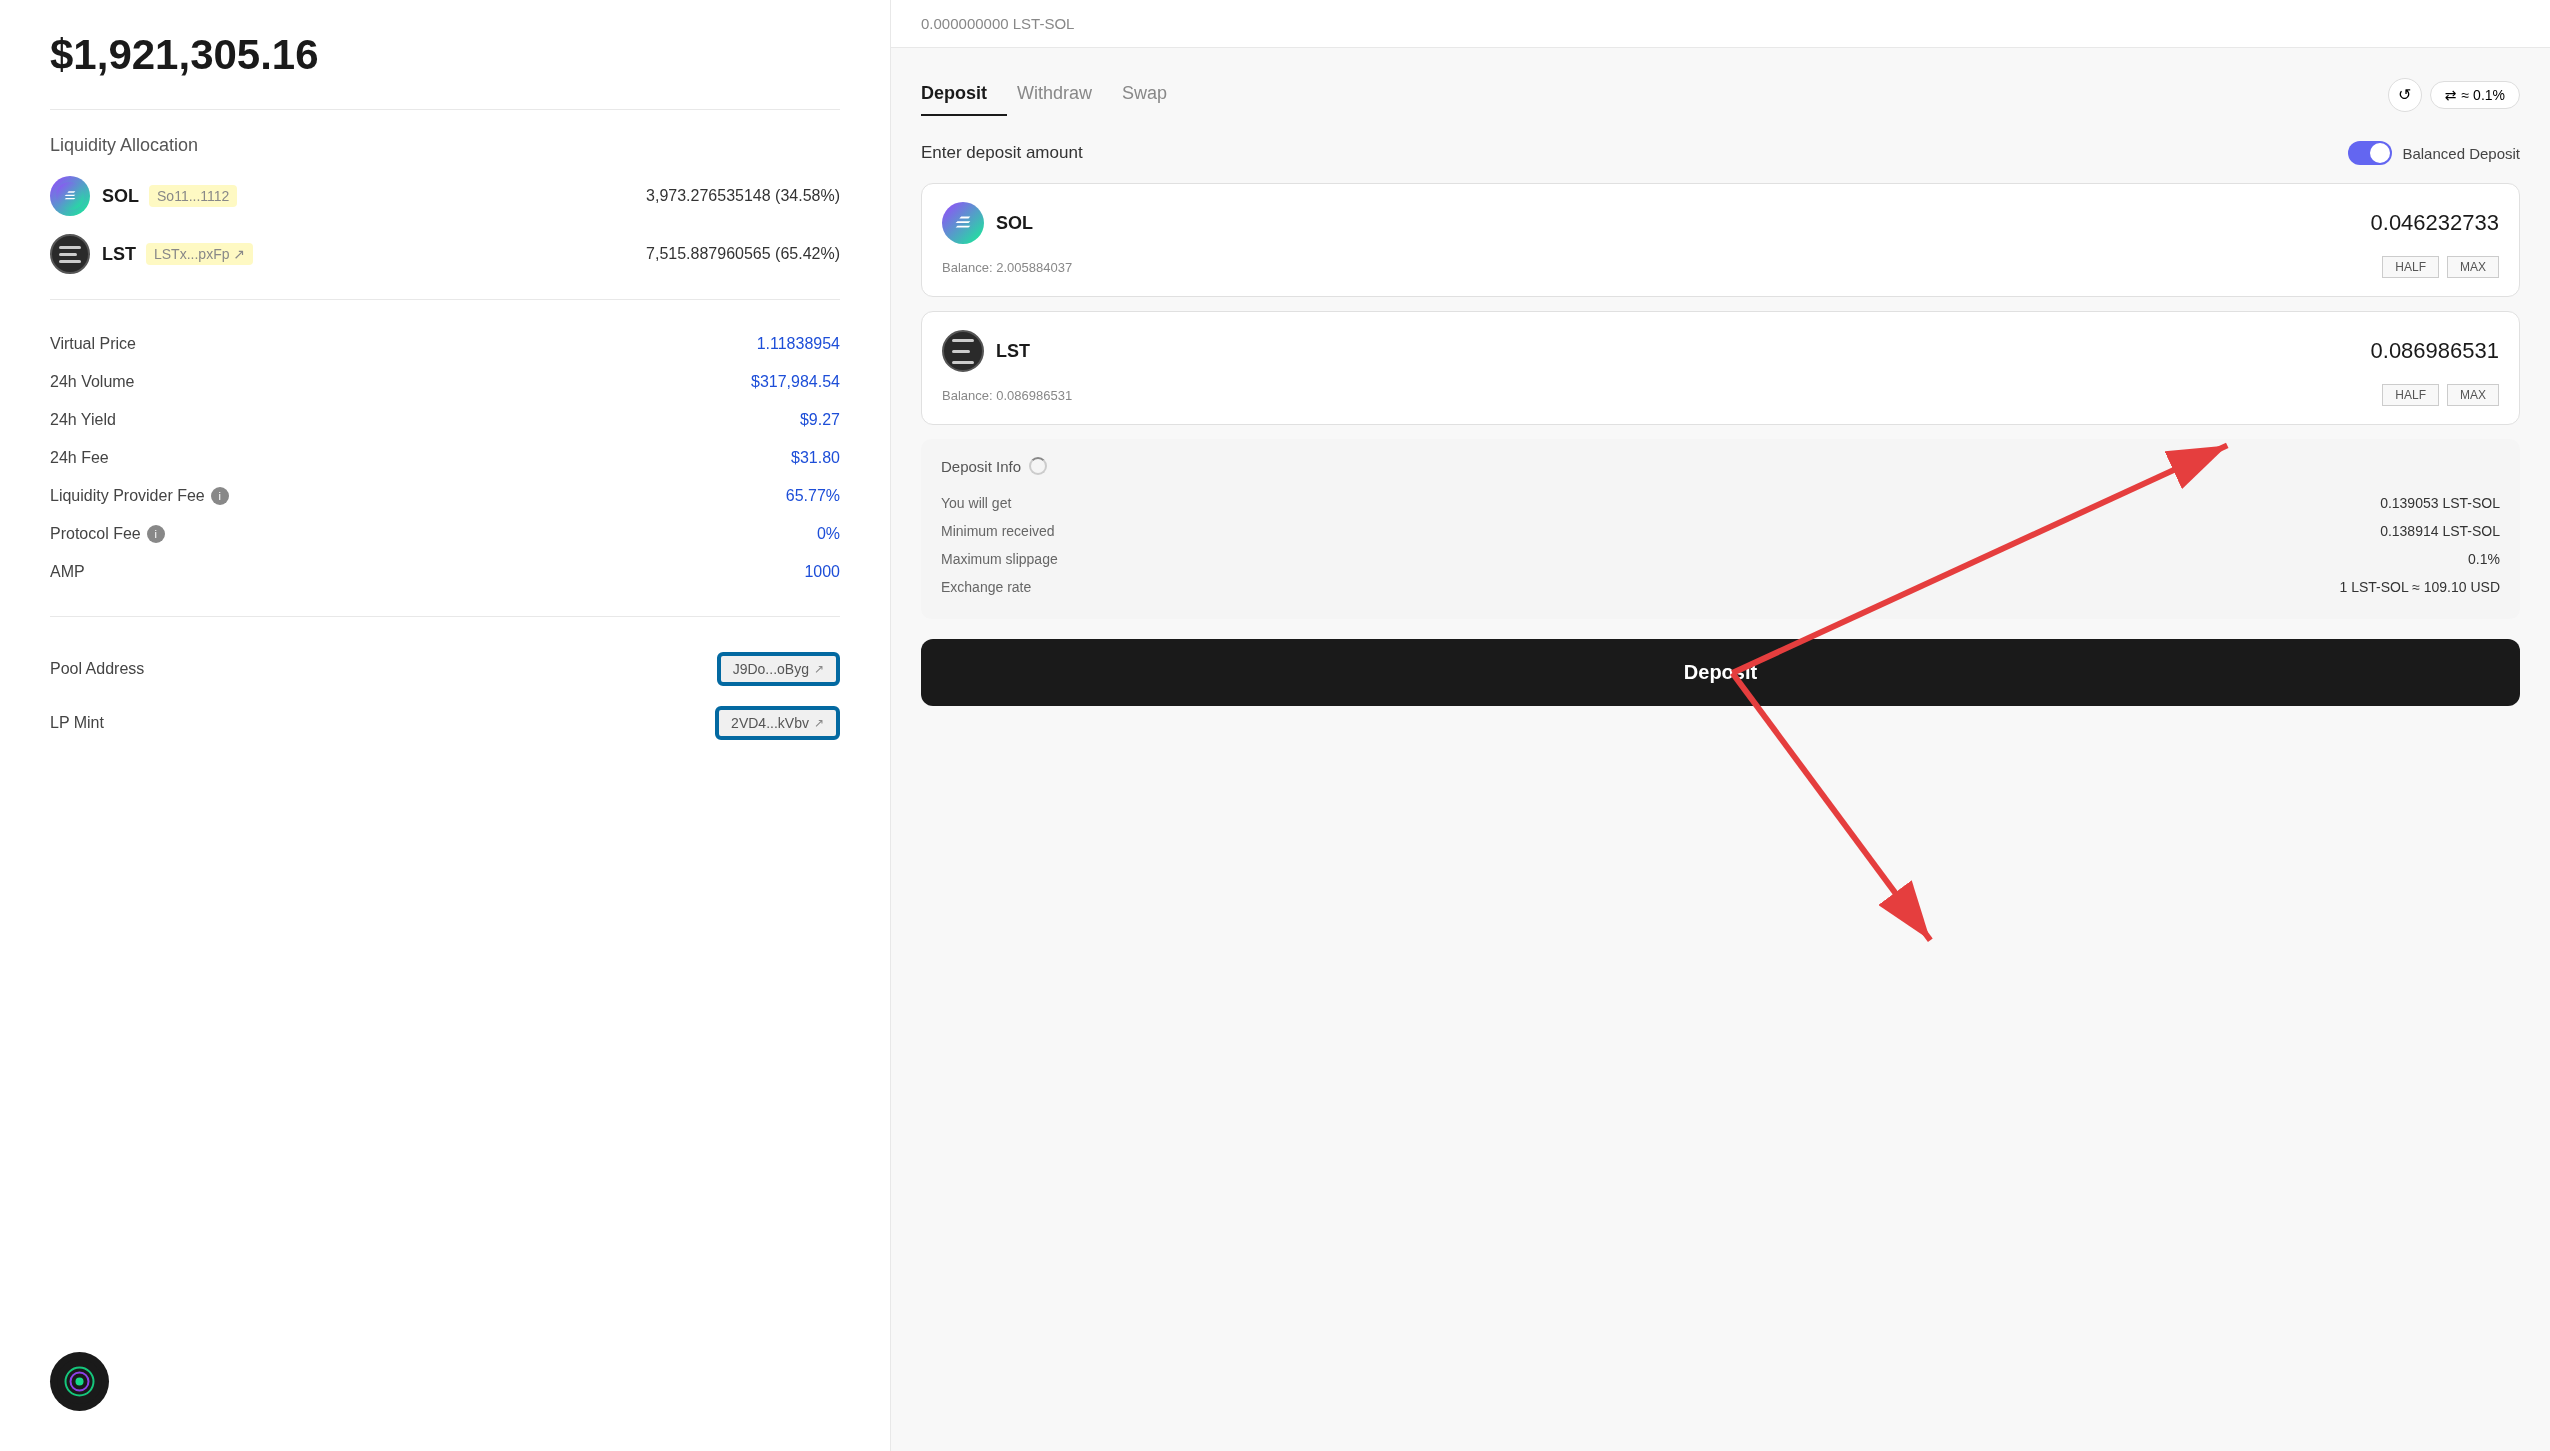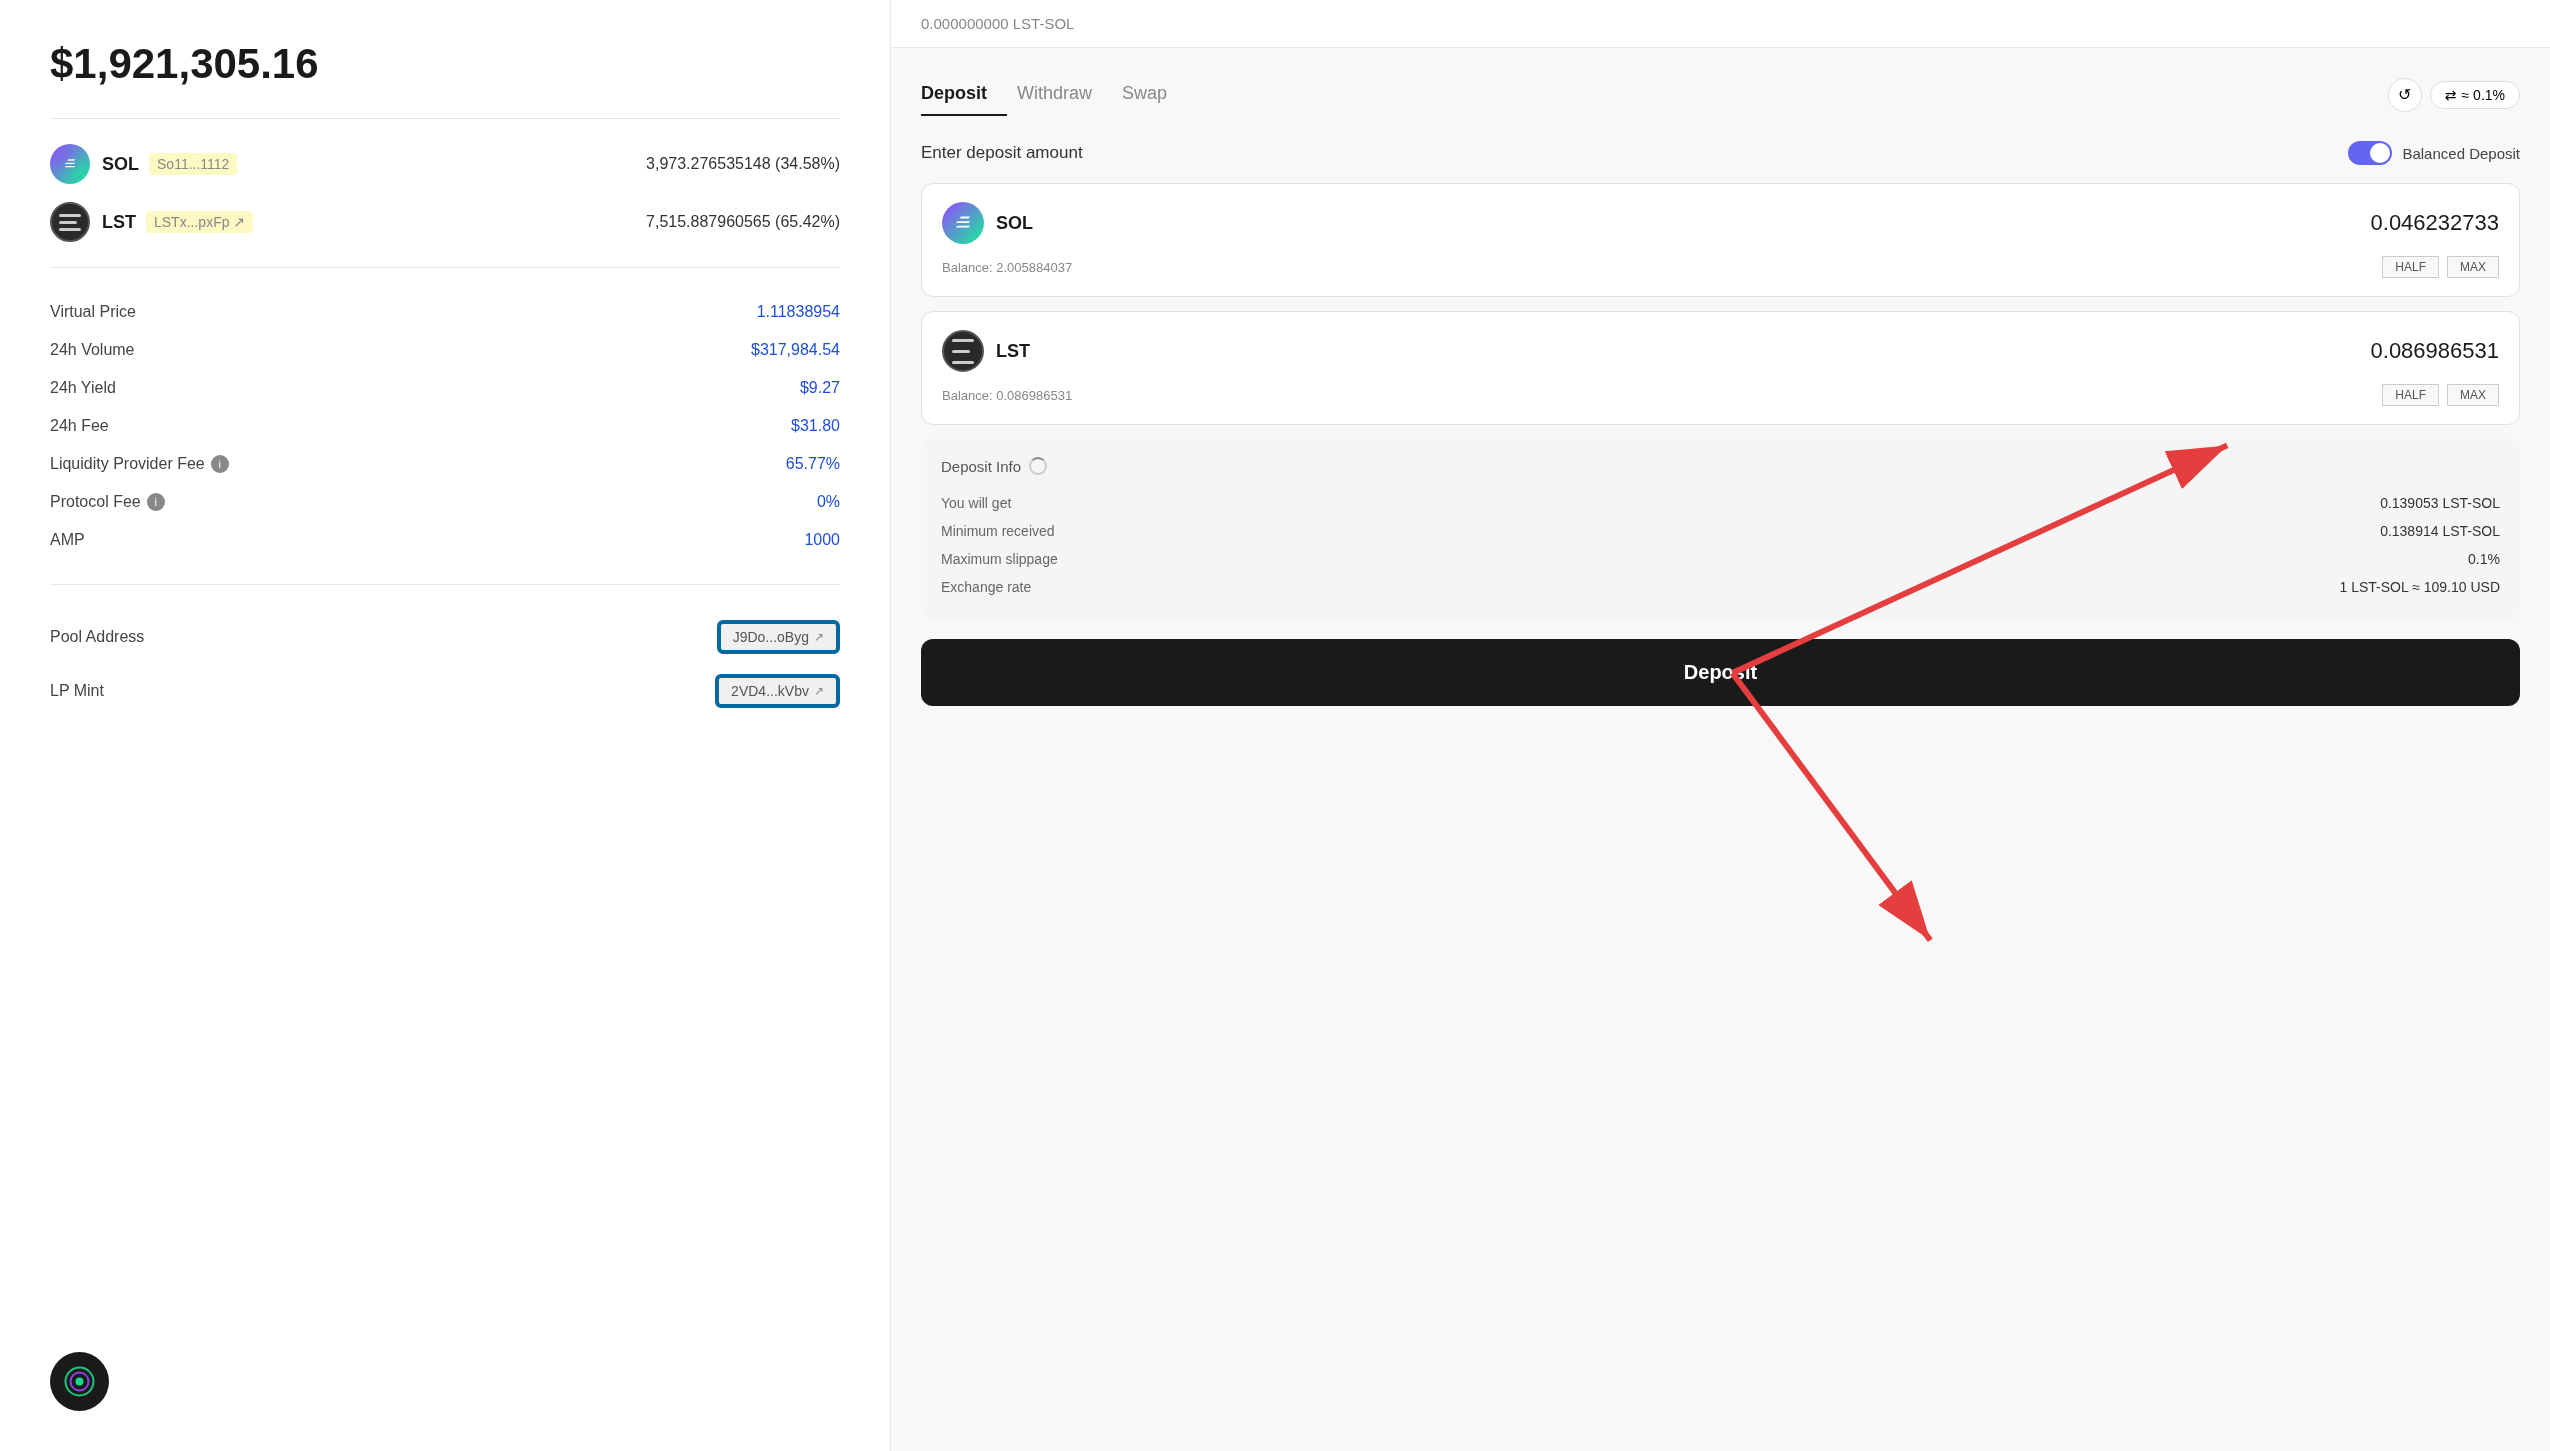--- a/index.html
+++ b/index.html
@@ -8,21 +8,21 @@
       background: #f0f0f0;
       display: flex;
       width: 2550px;
       height: 1451px;
       overflow: hidden;
     }
 
     .left-panel {
       width: 891px;
       background: #ffffff;
-      padding: 40px 50px;
+      padding: 31px 50px;
       border-right: 1px solid #e8e8e8;
       position: relative;
     }
 
     .page-title {
       font-size: 42px;
       font-weight: 700;
       color: #1a1a1a;
       margin-bottom: 30px;
     }
@@ -445,20 +445,21 @@
     }
   </style>
 </head>
 <body>
 
 <div class="left-panel">
   <div class="page-title">$1,921,305.16</div>
 
   <hr class="section-divider">
 
+  <div class="section-label">Liquidity Allocation</div>
 
   <div class="token-row">
     <div class="token-icon sol-icon">
       <div class="sol-icon-inner">
         <svg width="16" height="16" viewBox="0 0 24 24" fill="none">
           <path d="M4 17l2-2h14l-2 2H4zm0-5l2-2h14l-2 2H4zm4-5l2-2h10l-2 2H8z" fill="white"></path>
         </svg>
       </div>
     </div>
     <span class="token-name">SOL</span>

